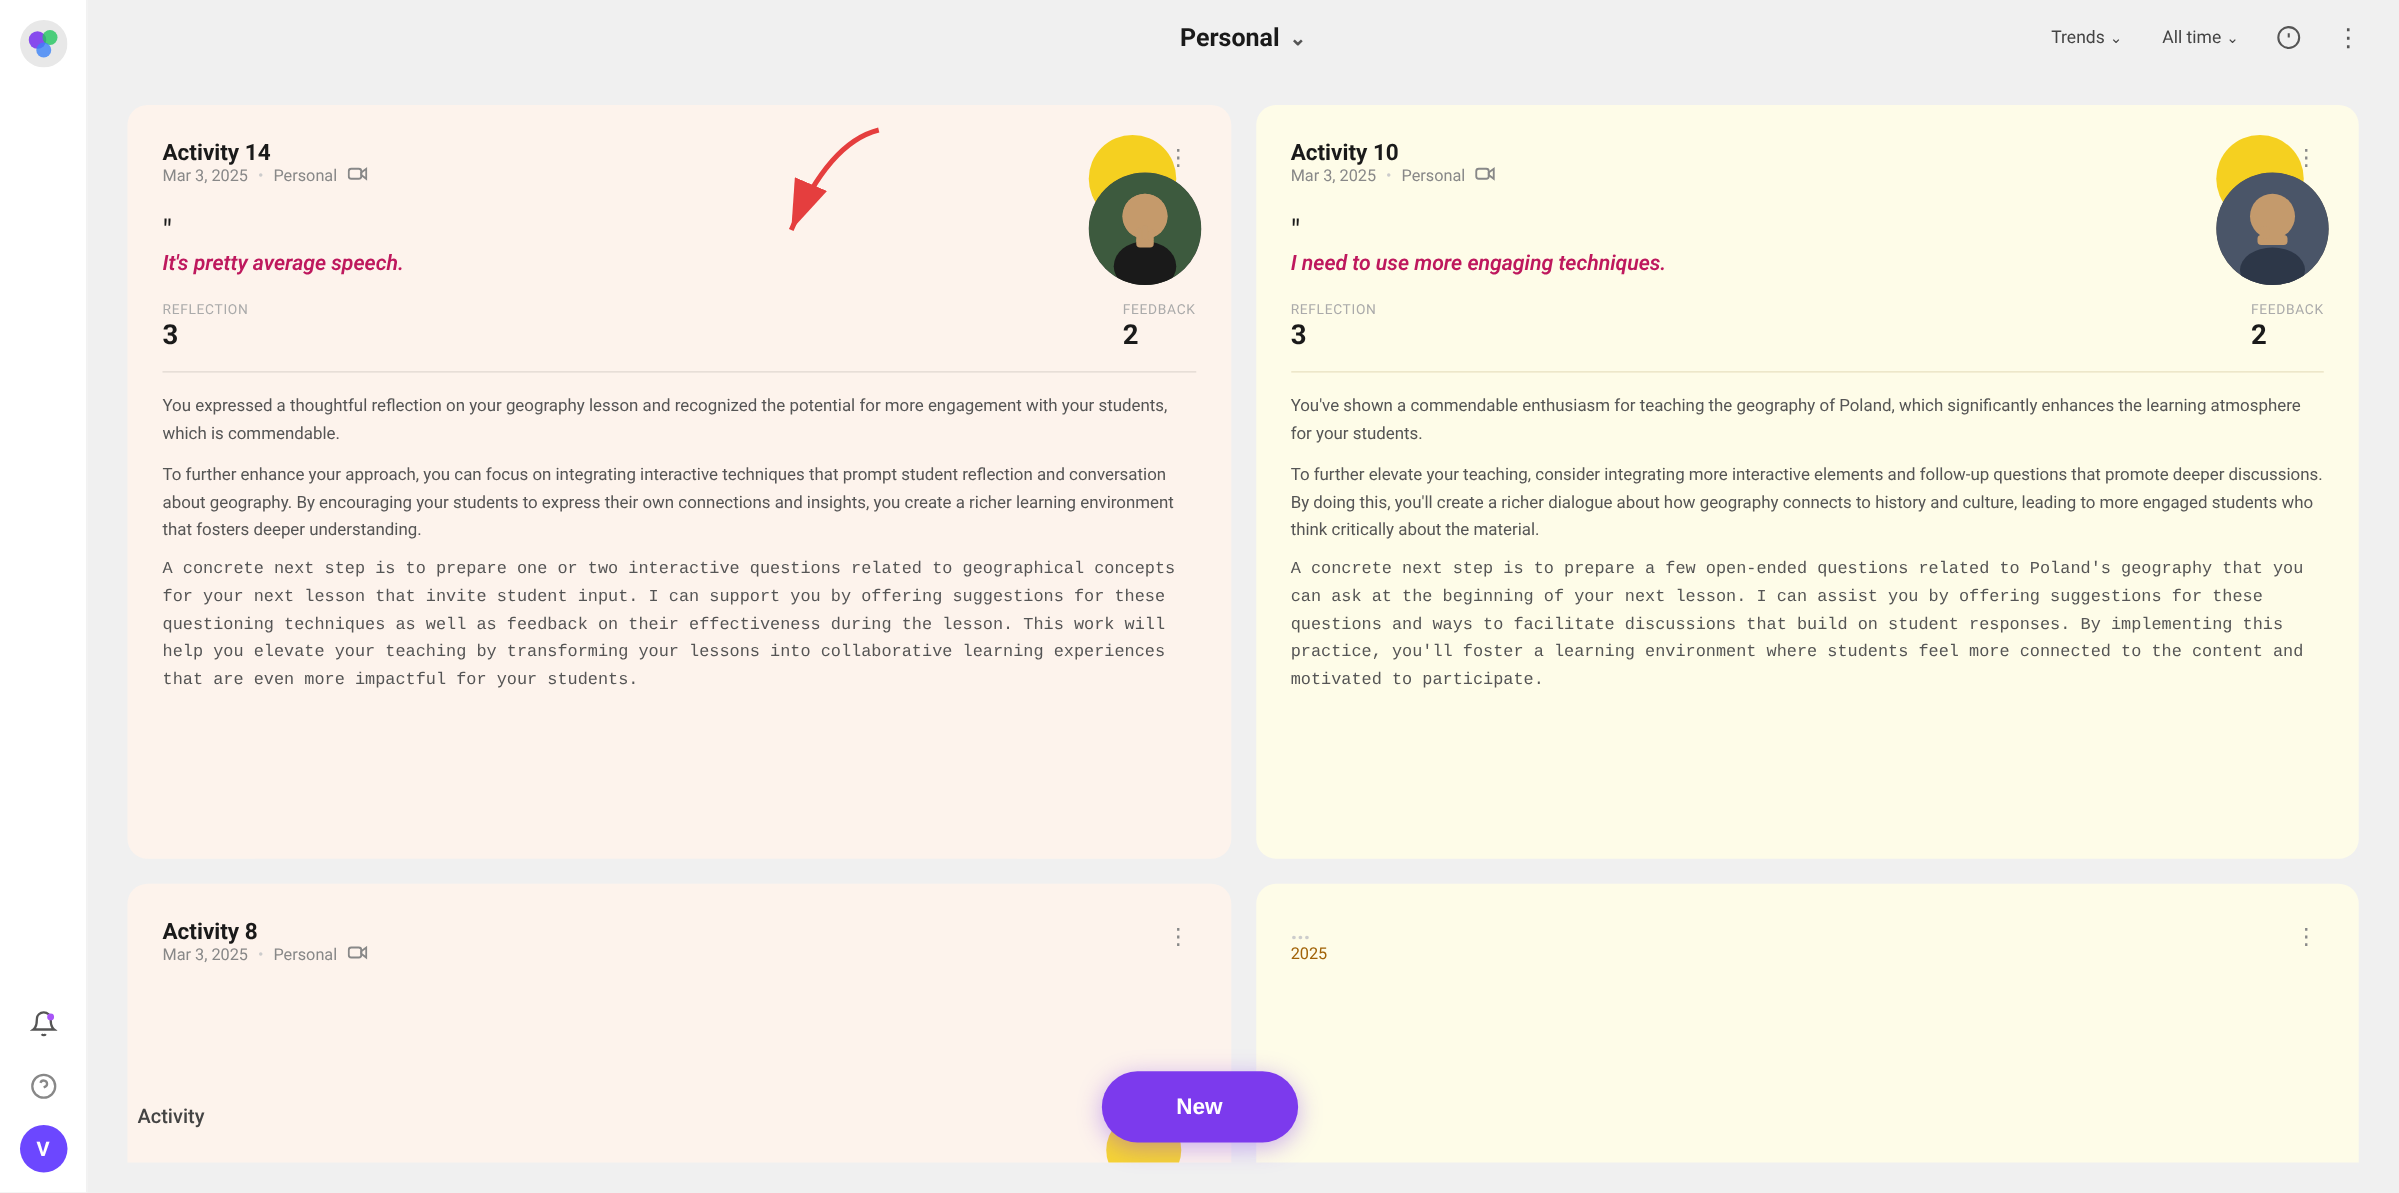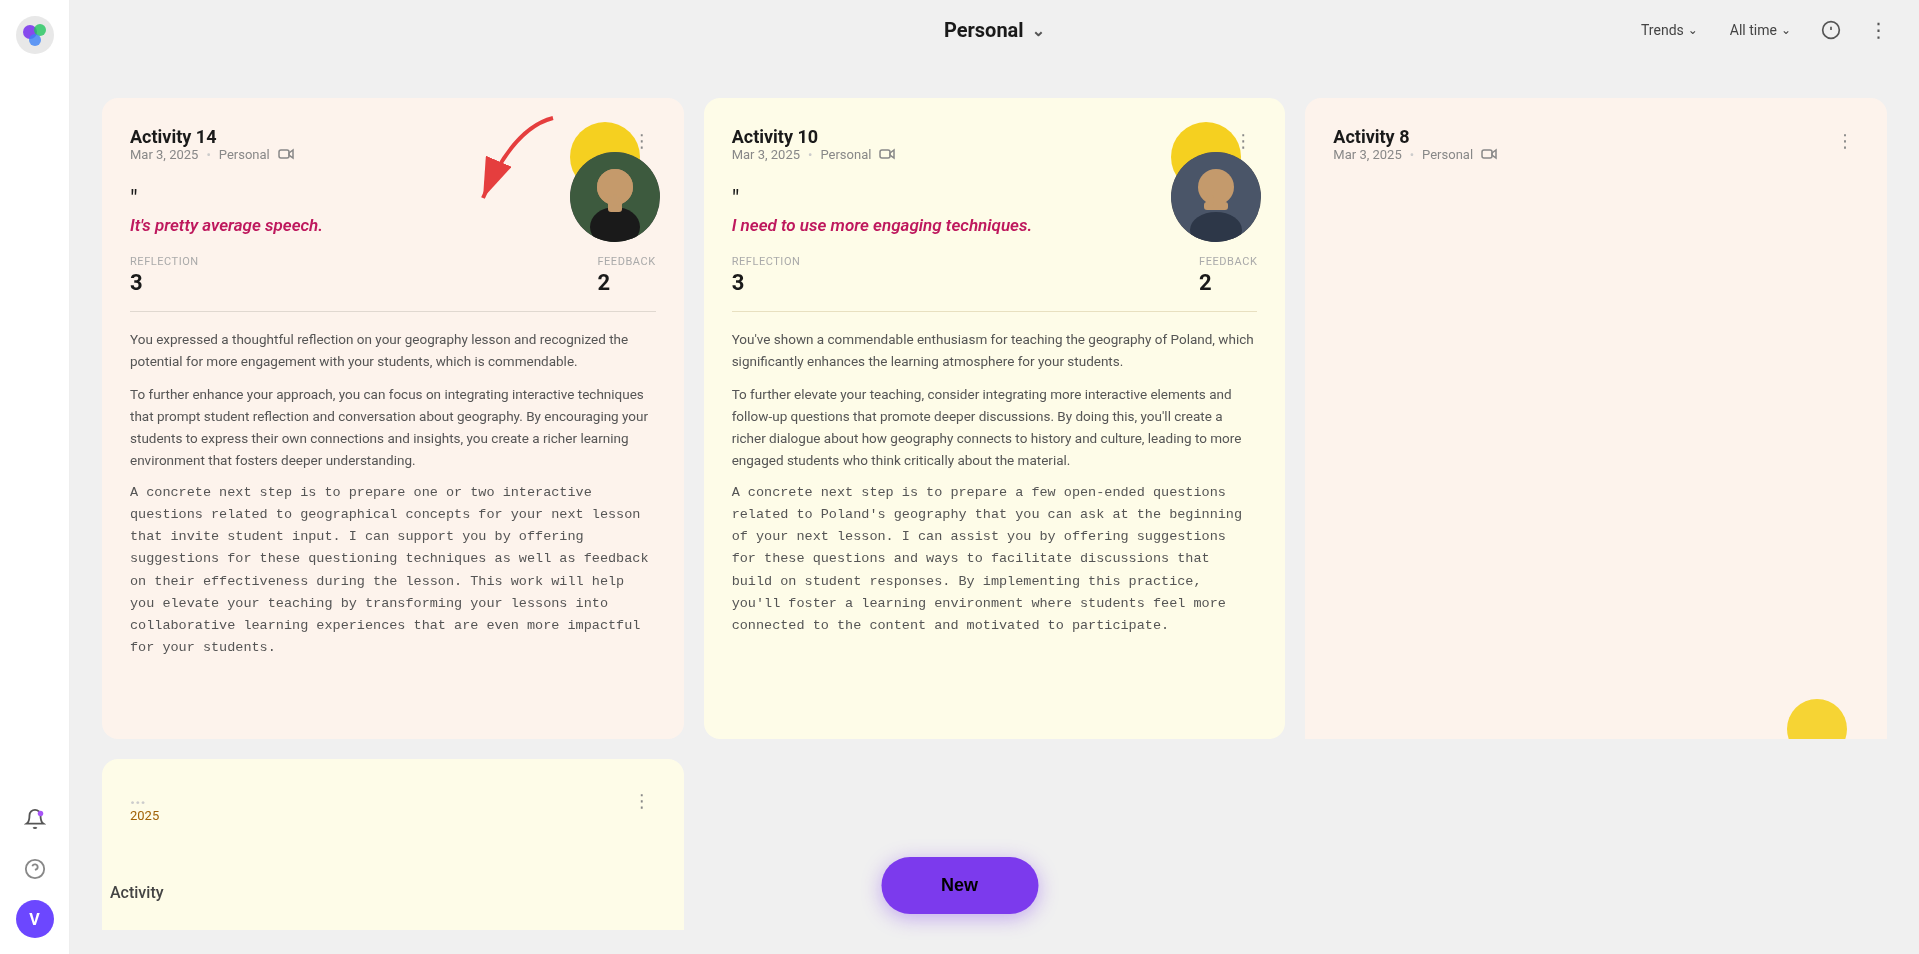--- a/index.html
+++ b/index.html
@@ -54,21 +54,20 @@
       font-size: 16px;
       cursor: pointer;
     }
 
     
     .main {
       flex: 1;
       display: flex;
       flex-direction: column;
       overflow: hidden;
-      gap: 14px;
     }
 
     
     .header {
       height: 60px;
       background: #f0f0f0;
       display: flex;
       align-items: center;
       justify-content: center;
       position: relative;
@@ -109,21 +108,21 @@
       cursor: pointer;
       color: #555;
       font-size: 18px;
     }
 
     
     .cards-area {
       flex: 1;
       padding: 24px 32px;
       display: grid;
-      grid-template-columns: 1fr 1fr 1fr;
+      grid-template-columns: 1fr 1fr;
       grid-template-rows: auto auto;
       gap: 20px;
       overflow: hidden;
     }
 
     .card {
       border-radius: 16px;
       padding: 28px 28px 28px 28px;
       position: relative;
       overflow: hidden;
@@ -139,21 +138,21 @@
     }
     .card-title {
       font-size: 18px;
       font-weight: 700;
       color: #1a1a1a;
     }
     .card-meta {
       font-size: 13px;
       color: #888;
       display: flex;
-      align-items: flex-start;
+      align-items: center;
       gap: 8px;
       margin-bottom: 20px;
     }
     .card-meta-dot { color: #ccc; }
     .card-meta-icon { font-size: 14px; color: #888; }
 
     .card-more {
       width: 28px;
       height: 28px;
       display: flex;
@@ -251,21 +250,21 @@
     
     .new-button-container {
       position: fixed;
       bottom: 40px;
       left: 50%;
       transform: translateX(-50%);
       z-index: 100;
     }
     .new-button {
       background: #7c3aed;
-      color: #000000;
+      color: #ffffff;
       border: none;
       border-radius: 50px;
       padding: 18px 60px;
       font-size: 18px;
       font-weight: 600;
       cursor: pointer;
       box-shadow: 0 4px 20px rgba(124,58,237,0.4);
       text-align: right;
     }
 

